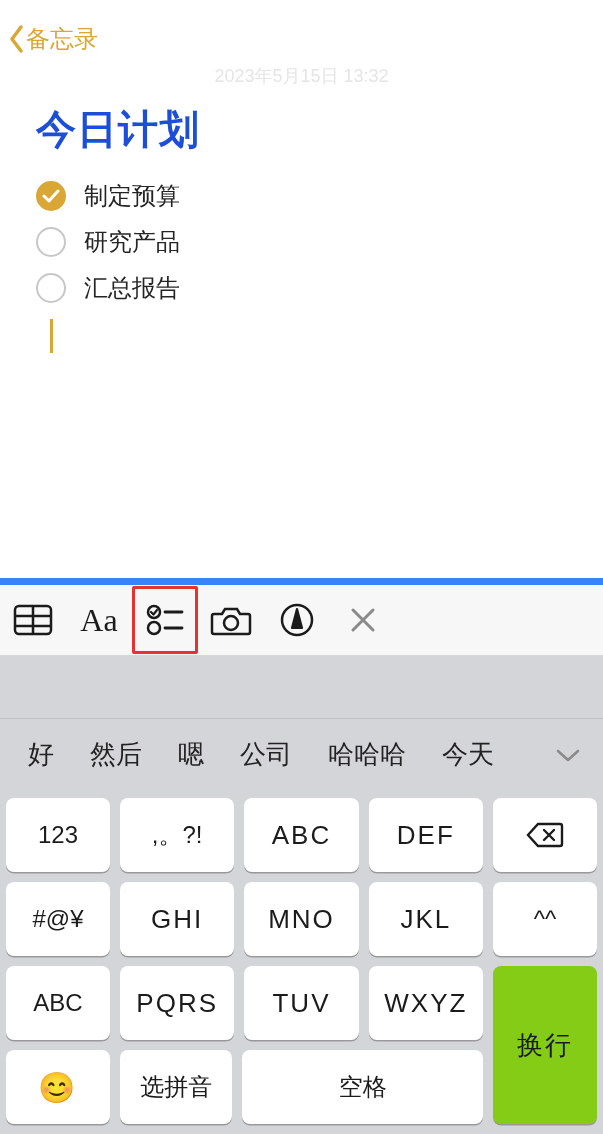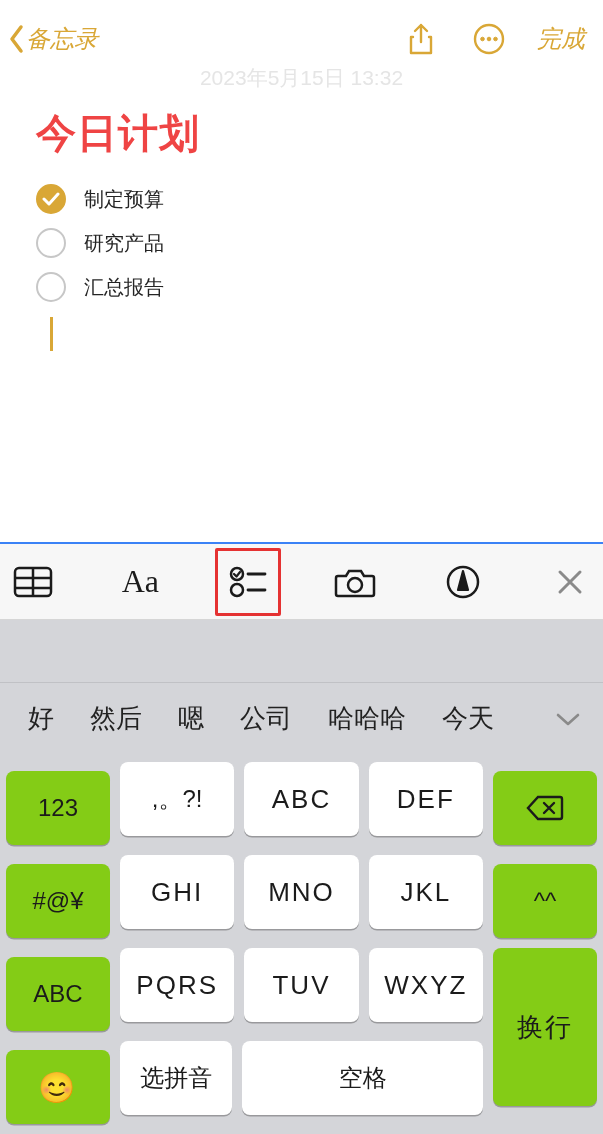--- a/index.html
+++ b/index.html
@@ -1,63 +1,63 @@
 <!DOCTYPE html>
 <html><head>
   <meta charset="utf-8">
   <style>
     * { margin: 0; padding: 0; box-sizing: border-box; font-family: -apple-system, "PingFang SC", "Helvetica Neue", sans-serif; }
     html, body { height: 100%; }
     body { width: 603px; height: 1134px; background: #fff; display: flex; flex-direction: column; overflow: hidden; }
 
     
-    .nav { display: flex; align-items: center; justify-content: space-between; padding: 10px 18px 0 6px; height: 68px; font-style: italic; }
+    .nav { display: flex; align-items: center; justify-content: space-between; padding: 10px 18px 0 6px; height: 68px; }
     .nav-left { display: flex; align-items: center; color: #d9a736; }
     .nav-back-chevron { width: 22px; height: 34px; display: flex; align-items: center; justify-content: center; }
     .nav-back-chevron svg { stroke: #d9a736; }
     .nav-back-label { font-size: 24px; color: #d9a736; margin-left: -2px; }
 
     .nav-right { display: flex; align-items: center; gap: 28px; }
     .icon-btn { width: 40px; height: 40px; display: flex; align-items: center; justify-content: center; }
     .icon-btn svg { stroke: #d9a736; }
     .nav-done { font-size: 24px; color: #d9a736; font-weight: 500; }
 
     
-    .meta-date { text-align: center; color: #e5e5e5; font-size: 21px; margin-top: -4px; user-select: none; }
+    .meta-date { text-align: center; color: #e5e5e5; font-size: 18px; margin-top: -4px; user-select: none; }
     .note { padding: 14px 36px 0 36px; flex: 1; overflow: hidden; }
-    .note-title { font-size: 40px; font-weight: 700; color: #ef4444; letter-spacing: 1px; }
+    .note-title { font-size: 40px; font-weight: 700; color: #1d4ed8; letter-spacing: 1px; }
     .checklist { margin-top: 16px; }
     .check-item { display: flex; align-items: center; gap: 18px; padding: 7px 0; }
     .bullet { width: 30px; height: 30px; border-radius: 50%; border: 2px solid #c7c7c7; flex-shrink: 0; display: flex; align-items: center; justify-content: center; }
     .bullet.checked { background: #d9a736; border-color: #d9a736; }
     .bullet.checked svg { stroke: #fff; }
-    .check-text { font-size: 20px; color: #242424; }
+    .check-text { font-size: 24px; color: #242424; }
     .cursor { width: 3px; height: 34px; background: #d9a736; margin-top: 8px; margin-left: 14px; animation: blink 1.1s step-end infinite; }
     @keyframes blink { 50% { opacity: 0; } }
 
     
-    .toolbar { background: #f7f7f7; border-top: 2px solid #3b82f6; border-bottom: 1px solid #d6d6d6; height: 78px; display: flex; align-items: center; justify-content: space-between; gap: 10px; }
+    .toolbar { background: #f7f7f7; border-top: 7px solid #3b82f6; border-bottom: 1px solid #d6d6d6; height: 78px; display: flex; align-items: center; justify-content: flex-start; }
     .tool-btn { width: 66px; height: 56px; display: flex; align-items: center; justify-content: center; position: relative; }
     .tool-btn svg { stroke: #1b1b1b; }
     .tool-btn .aa { font-family: Georgia, serif; font-size: 32px; color: #1b1b1b; }
     .tool-hl { border: 3px solid #e53232; border-radius: 2px; padding: 2px; height: 68px; width: 66px; }
     .close-x svg { stroke: #8a8a8a; }
 
     
     .pred-gap { height: 62px; background: #d4d5d9; }
     .pred-bar { height: 72px; background: #d4d5d9; display: flex; align-items: center; padding: 0 10px; border-top: 1px solid #c0c1c5; }
     .pred-word { font-size: 26px; color: #222; padding: 0 18px; white-space: nowrap; }
     .pred-expand { margin-left: auto; width: 50px; height: 50px; display: flex; align-items: center; justify-content: center; }
     .pred-expand svg { stroke: #8a8a8a; }
 
     
     .kbd { background: #d4d5d9; padding: 8px 6px 10px 6px; display: flex; flex-direction: column; gap: 10px; }
     .kbd-row { display: flex; gap: 10px; }
     .key { flex: 1; height: 74px; background: #fff; border-radius: 8px; box-shadow: 0 1.5px 0 rgba(0,0,0,.28); display: flex; align-items: center; justify-content: center; font-size: 26px; color: #1b1b1b; letter-spacing: 2px; }
-    .key.gray { background: #84cc16; margin-top: 9px; }
+    .key.gray { background: #ffffff; }
     .key.sm { font-size: 24px; letter-spacing: 0; }
     .key.side { flex: 0 0 104px; }
     .key.return { flex: 0 0 104px; height: 158px; background: #84cc16; font-size: 26px; }
     .kbd-row.last { align-items: stretch; }
     .kbd-row .space { flex: 2.14; }
     .emoji { font-size: 30px; }
     .key svg { stroke: #1b1b1b; }
     .special-col { display:flex; flex-direction:column; gap:10px; }
     .row4 { display:flex; gap:10px; }
   </style>
@@ -65,37 +65,20 @@
 <body>
 
 <div class="nav">
   <div class="nav-left">
     <span class="nav-back-chevron">
       <svg width="18" height="30" viewBox="0 0 18 30" fill="none">
           <path d="M13 3 L4 15 L13 27" stroke-width="3.5" stroke-linecap="round" stroke-linejoin="round"></path>
         </svg>
     </span>
     <span class="nav-back-label">备忘录</span>
-  </div>
-  <div class="nav-right">
-    <span class="icon-btn">
-      <svg width="30" height="34" viewBox="0 0 30 34" fill="none">
-        <path d="M15 20 V3 M9 9 L15 3 L21 9" stroke-width="2.4" stroke-linecap="round" stroke-linejoin="round"></path>
-        <path d="M7 15 H5 V31 H25 V15 H23" stroke-width="2.4" stroke-linecap="round" stroke-linejoin="round"></path>
-      </svg>
-    </span>
-    <span class="icon-btn">
-      <svg width="34" height="34" viewBox="0 0 34 34" fill="none">
-        <circle cx="17" cy="17" r="14" stroke-width="2.4"></circle>
-        <circle cx="10.5" cy="17" r="1.8" fill="#d9a736"></circle>
-        <circle cx="17" cy="17" r="1.8" fill="#d9a736"></circle>
-        <circle cx="23.5" cy="17" r="1.8" fill="#d9a736"></circle>
-      </svg>
-    </span>
-    <span class="nav-done">完成</span>
   </div>
 </div>
 
 <div class="meta-date">2023年5月15日 13:32</div>
 
 <div class="note">
   <div class="note-title">今日计划</div>
   <div class="checklist">
     <div class="check-item">
       <span class="bullet checked">

